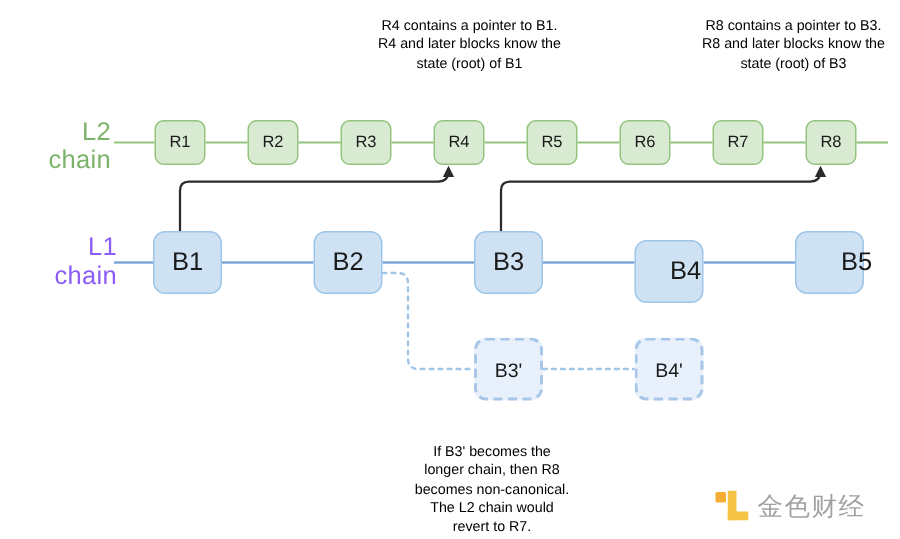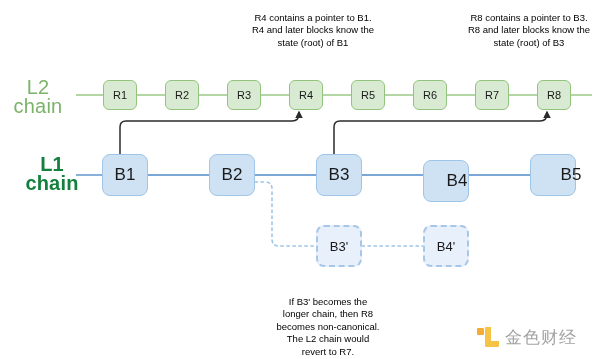--- a/index.html
+++ b/index.html
@@ -24,37 +24,36 @@
     top: 0;
     width: 600px;
     height: 359px;
     pointer-events: none;
   }
 
   
   .chain-label {
     position: absolute;
     width: 72px;
-    text-align: center;
-    font-size: 20px;
+    text-align: right;
+    font-size: 17px;
     line-height: 19px;
     letter-spacing: .2px;
   }
   .chain-label .l1 { display: block; }
   .chain-label .l2 { display: block; }
   #label-l2 {
     left: 2px;
     top: 78px;
     color: #7cb36a;
   }
   #label-l1 {
-    left: 16px;
+    left: 6px;
     top: 155px;
-    color: #15803d;
-    font-weight: bold;
+    color: #8b5cf6;
   }
 
   
   .block {
     position: absolute;
     box-sizing: border-box;
     display: flex;
     align-items: center;
     justify-content: center;
     font-size: 12px;

